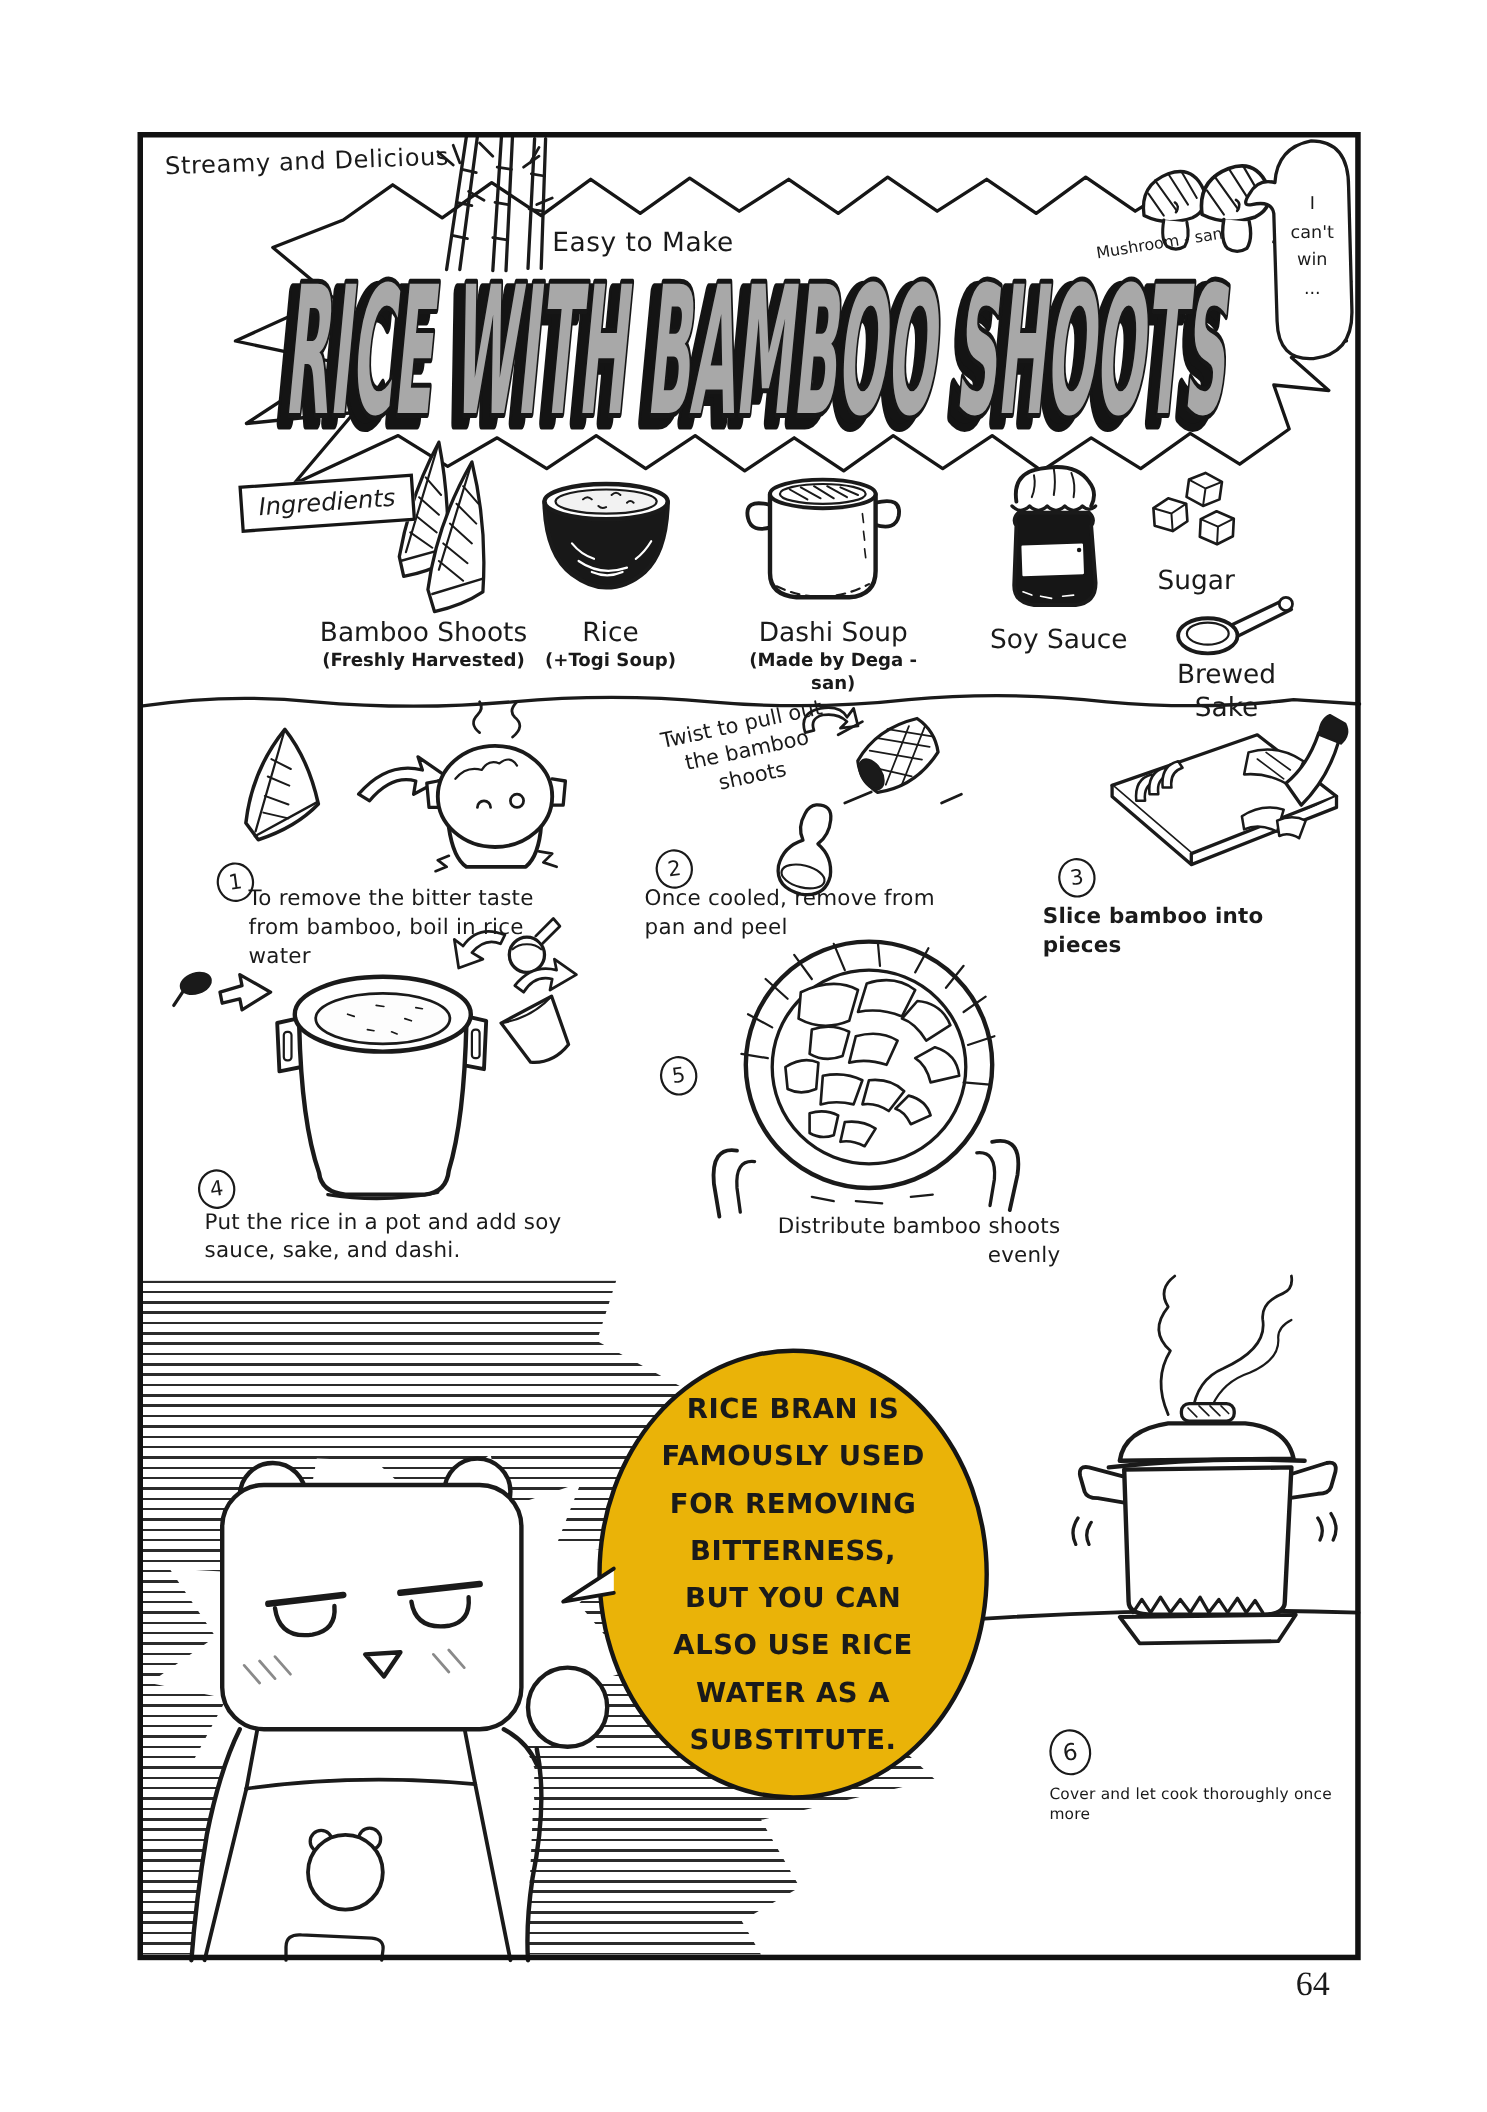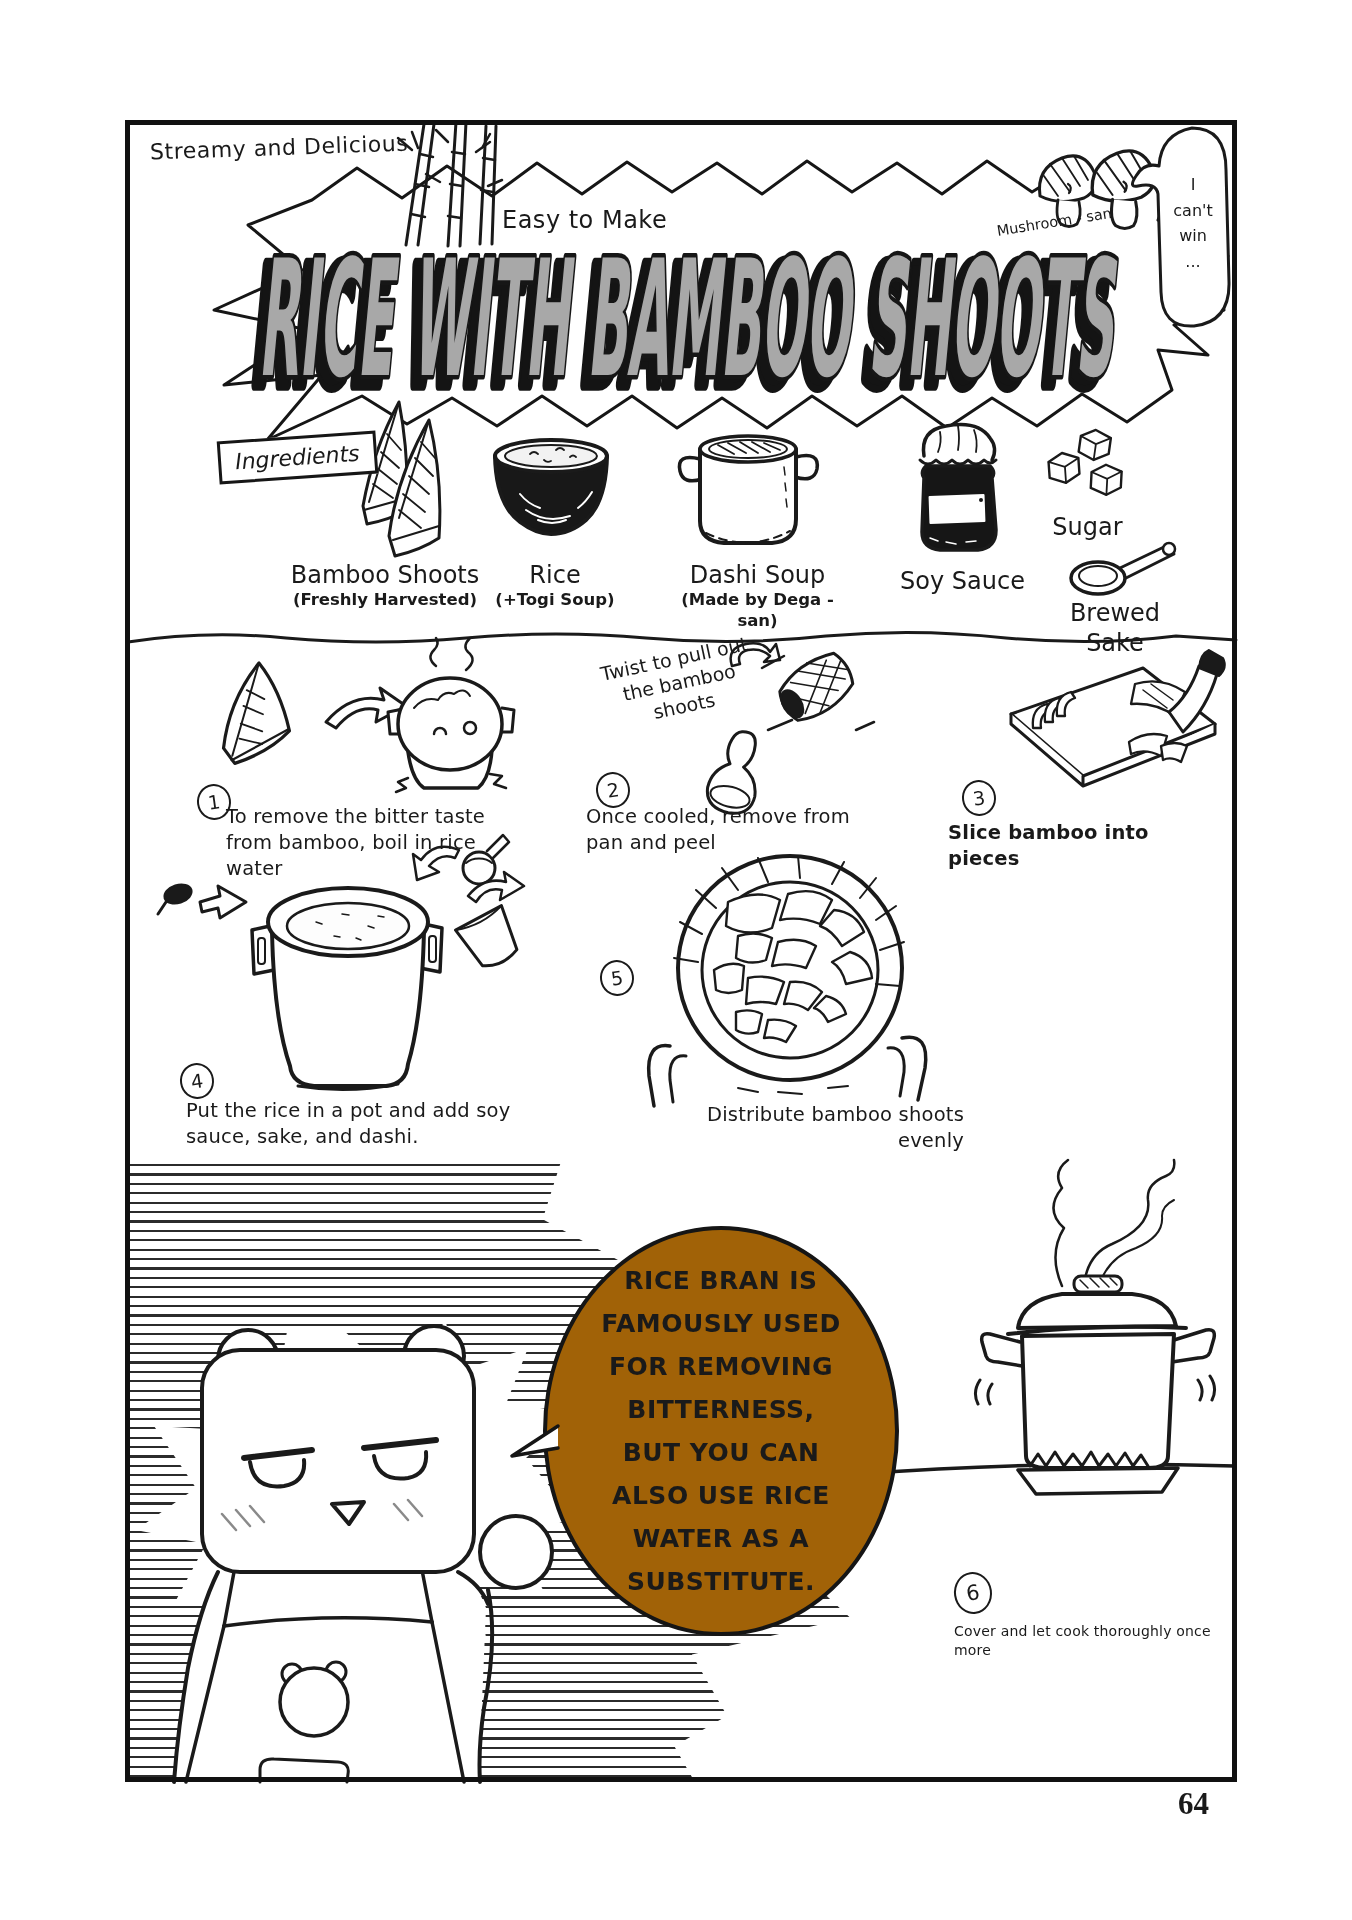--- a/index.html
+++ b/index.html
@@ -11,25 +11,25 @@
   .ing-label-box{border:3px solid #161616;padding:6px 14px;font-size:22px;font-style:italic;background:#fff;transform:rotate(-4deg);}
   .ing-name{font-size:24px;text-align:center;line-height:1.25;}
   .ing-note{font-size:16.5px;text-align:center;line-height:1.25;font-weight:bold;}
   .num-badge{width:30px;height:32px;border:2.5px solid #1a1a1a;border-radius:50%;display:flex;align-items:center;justify-content:center;
              font-size:19px;background:#fff;transform:rotate(-8deg);z-index:6;}
   .step-text{font-size:19.5px;line-height:1.33;letter-spacing:.2px;z-index:6;}
   .step-note{font-size:19px;line-height:1.25;text-align:center;transform:rotate(-12deg);transform-origin:left top;z-index:6;}
   .speedlines{left:130px;top:1164px;width:878px;height:613px;z-index:1;
     background:repeating-linear-gradient(to bottom,#2b2b2b 0 2.2px,transparent 2.2px 9.4px);
     clip-path:polygon(0 0,49% 0,47% 9%,56% 16%,50% 28%,58% 40%,52% 52%,80% 56%,76% 66%,82% 74%,64% 80%,68% 90%,62% 95%,64% 100%,0 100%);}
-  .speech-bubble{left:543px;top:1226px;width:348px;height:402px;background:#a16207;border:4px solid #151515;border-radius:50%;
+  .speech-bubble{left:543px;top:1226px;width:348px;height:402px;background:#eab308;border:4px solid #151515;border-radius:50%;
     display:flex;flex-direction:column;align-items:center;justify-content:center;z-index:5;text-align:center;}
   .speech-line{font-weight:bold;font-size:25px;line-height:1.72;letter-spacing:.5px;white-space:nowrap;}
   .mushroom-speech{font-size:16px;line-height:1.6;text-align:center;z-index:5;}
-  .page-num{font-family:"Liberation Serif",serif;font-size:31px;font-weight:bold;}
+  .page-num{font-family:"Liberation Serif",serif;font-size:31px;font-weight:normal;}
   svg{overflow:visible;}
   svg *{stroke-linecap:round;stroke-linejoin:round;}
 </style>
 </head>
 <body>
 
 <svg class="abs" style="left:172px;top:148px;z-index:1;" width="1075" height="330" viewBox="0 0 1075 330">
   <polygon fill="#ffffff" stroke="#161616" stroke-width="3" stroke-linejoin="miter" points="
     140,52 185,20 230,50 275,18 320,48 365,15 410,46 455,14 500,44 545,15 590,46 635,13 680,44 725,15 770,46 815,13 860,44 905,16 950,46
     1002,32 986,72 1042,62 1006,102 1056,108 1012,142 1052,162 1002,177 1036,207 986,202 1000,242

